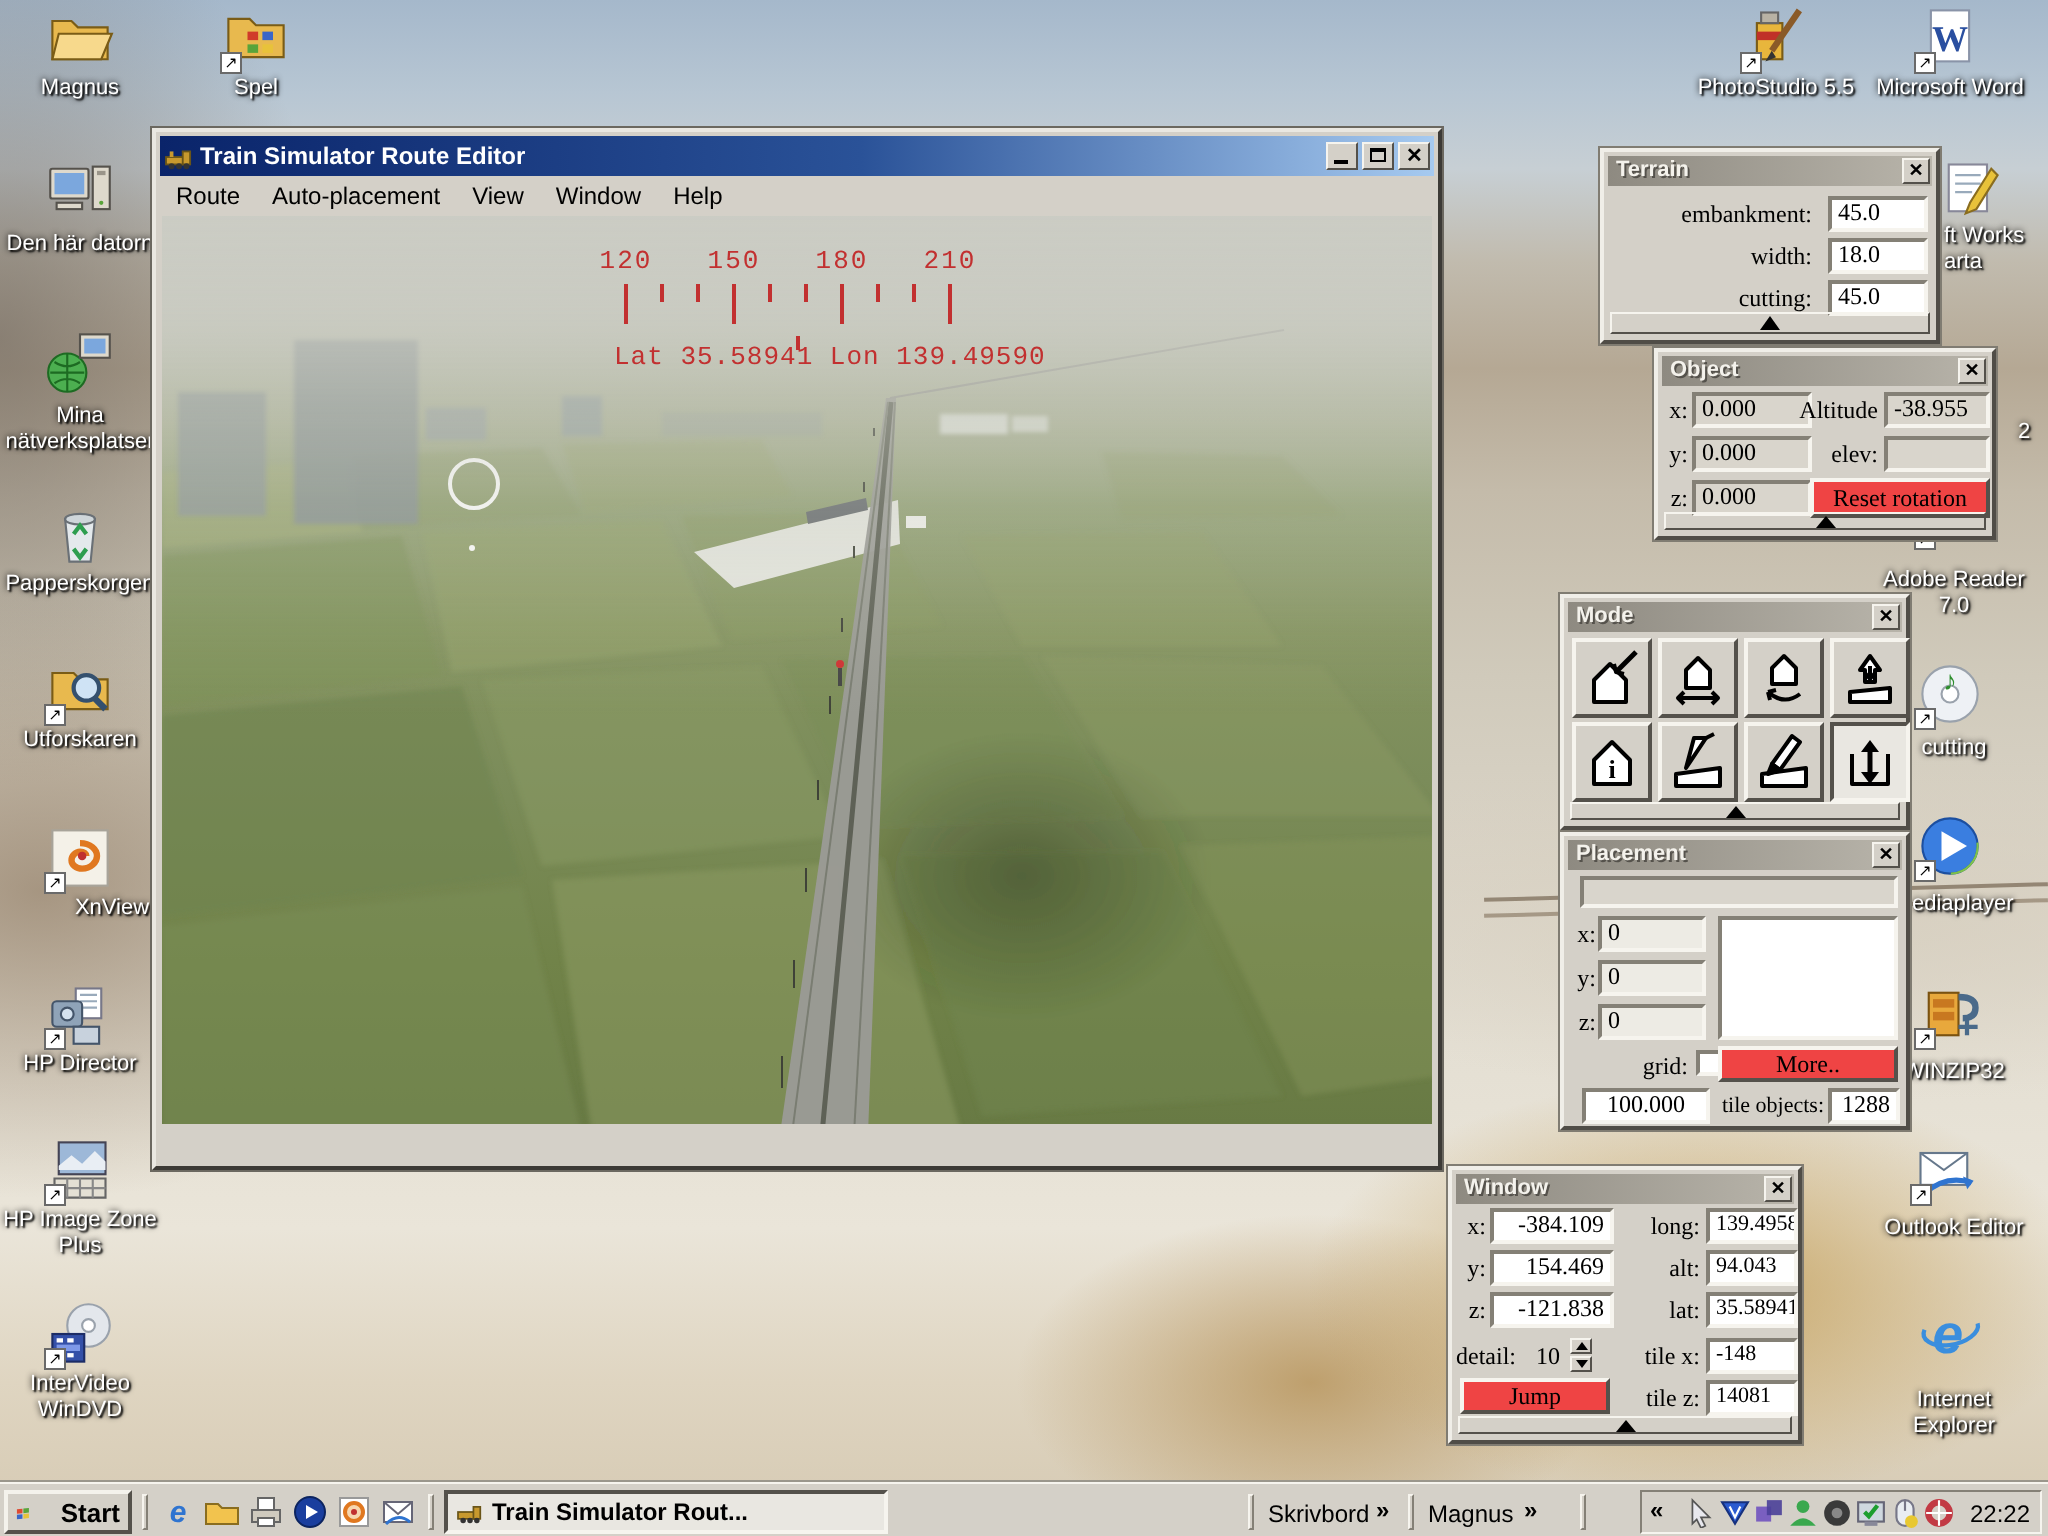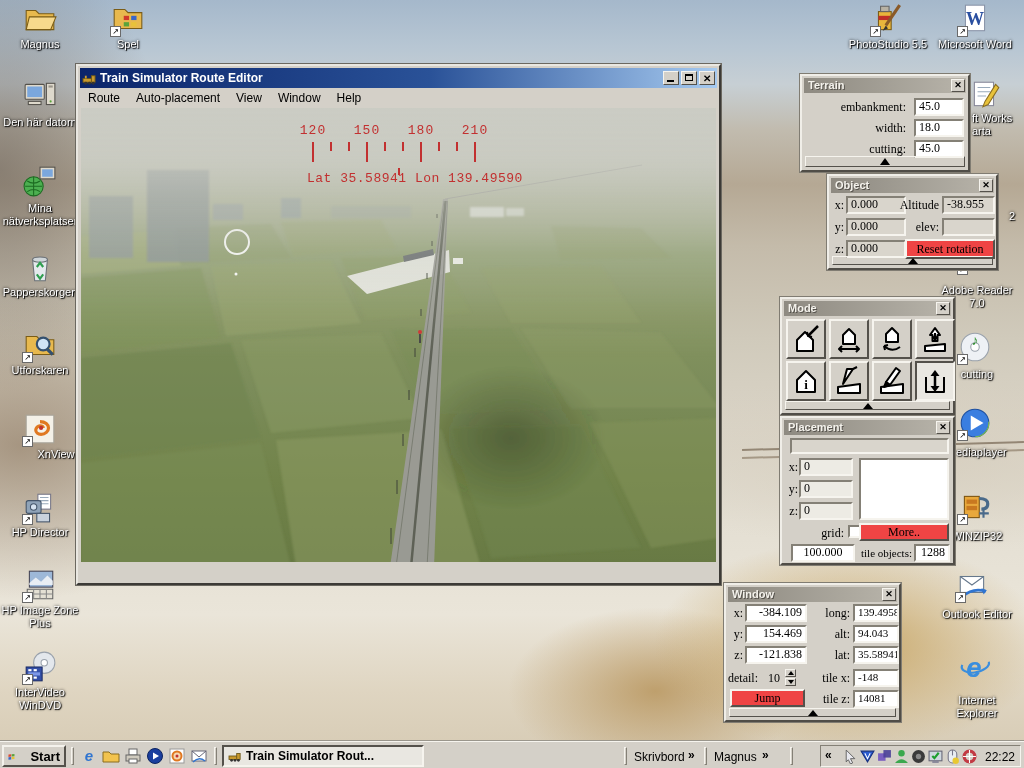--- a/index.html
+++ b/index.html
@@ -53,21 +53,21 @@
 .mbtn.sel{border-color:#54514b #f6f4ee #f6f4ee #54514b;background:#e9e7e1}
 .chk{position:absolute;width:13px;height:13px;background:#fff;border:2px solid;border-color:#848076 #f6f4ee #f6f4ee #848076}
 .spinbtn{position:absolute;width:11px;height:8px;background:#d4d0c8;border:1px solid;border-color:#f6f4ee #54514b #54514b #f6f4ee;display:flex;align-items:center;justify-content:center}
 .stri-u{width:0;height:0;border-left:3px solid transparent;border-right:3px solid transparent;border-bottom:4px solid #000}
 .stri-d{width:0;height:0;border-left:3px solid transparent;border-right:3px solid transparent;border-top:4px solid #000}
 
 .taskbar{position:absolute;left:0;top:741px;width:1024px;height:27px;background:#d4d0c8;border-top:1px solid #f6f4ee;box-shadow:0 -1px 0 #9a968c;z-index:6}
 .startbtn{position:absolute;left:2px;top:3px;width:64px;height:22px;display:flex;align-items:center;gap:15px;padding:0 4px;font:bold 13px "Liberation Sans";color:#000}
 .handle{position:absolute;top:5px;width:3px;height:18px;border:1px solid;border-color:#f6f4ee #848076 #848076 #f6f4ee}
 .qlicon{position:absolute;top:5px;width:18px;height:18px}
-.taskbtn{position:absolute;left:222px;top:3px;width:202px;height:22px;background:#e9e7e1;border:2px solid;border-color:#54514b #f6f4ee #f6f4ee #54514b;display:flex;align-items:center;gap:4px;padding:0 4px;font:bold 12px "Liberation Sans";white-space:nowrap;overflow:hidden}
+.taskbtn{position:absolute;left:222px;top:3px;width:222px;height:22px;background:#e9e7e1;border:2px solid;border-color:#54514b #f6f4ee #f6f4ee #54514b;display:flex;align-items:center;gap:4px;padding:0 4px;font:bold 12px "Liberation Sans";white-space:nowrap;overflow:hidden}
 .tblabel{position:absolute;top:8px;font:12px "Liberation Sans";color:#000;white-space:nowrap}
 .chev{position:absolute;top:6px;font:bold 12px "Liberation Sans";color:#000}
 .tray{position:absolute;left:820px;top:3px;width:201px;height:22px;border:1px solid;border-color:#848076 #f6f4ee #f6f4ee #848076;display:block}
 .trayicon{position:absolute;top:3px;width:15px;height:15px}
 .clock{position:absolute;right:5px;top:4px;font:12px "Liberation Sans";color:#000}
 </style>
 </head>
 <body>
 
 <div class="wallpaper"></div>

